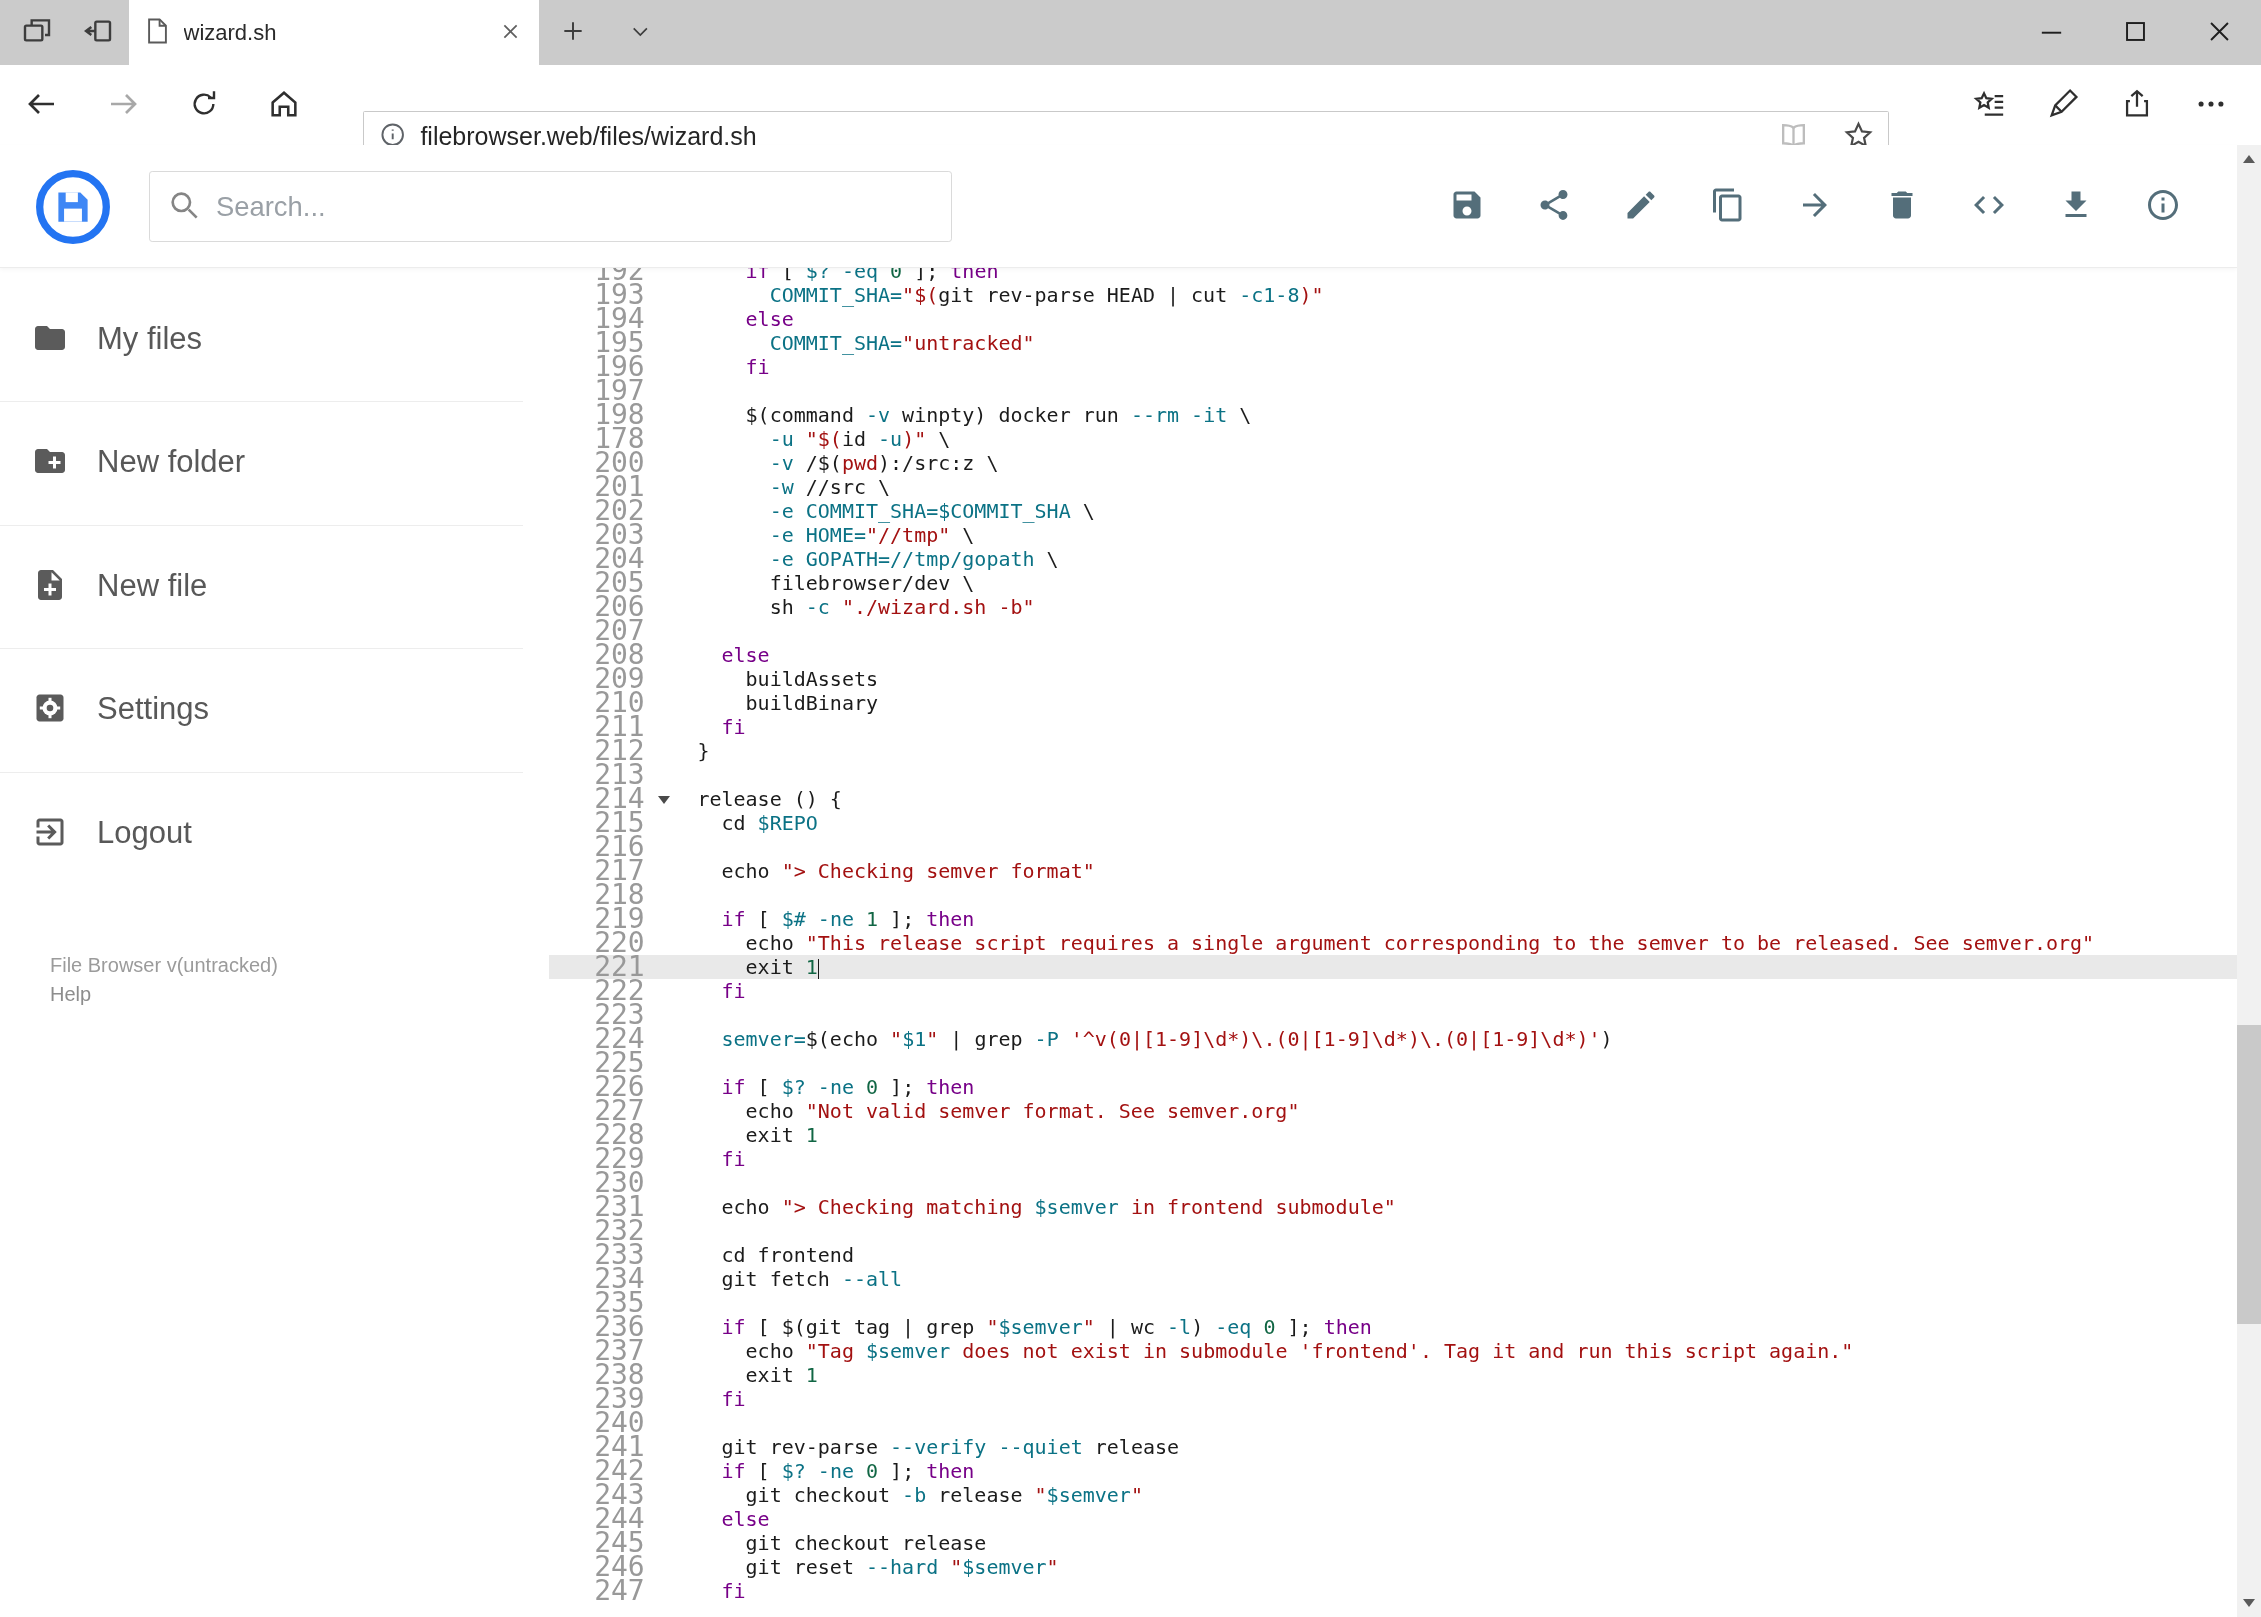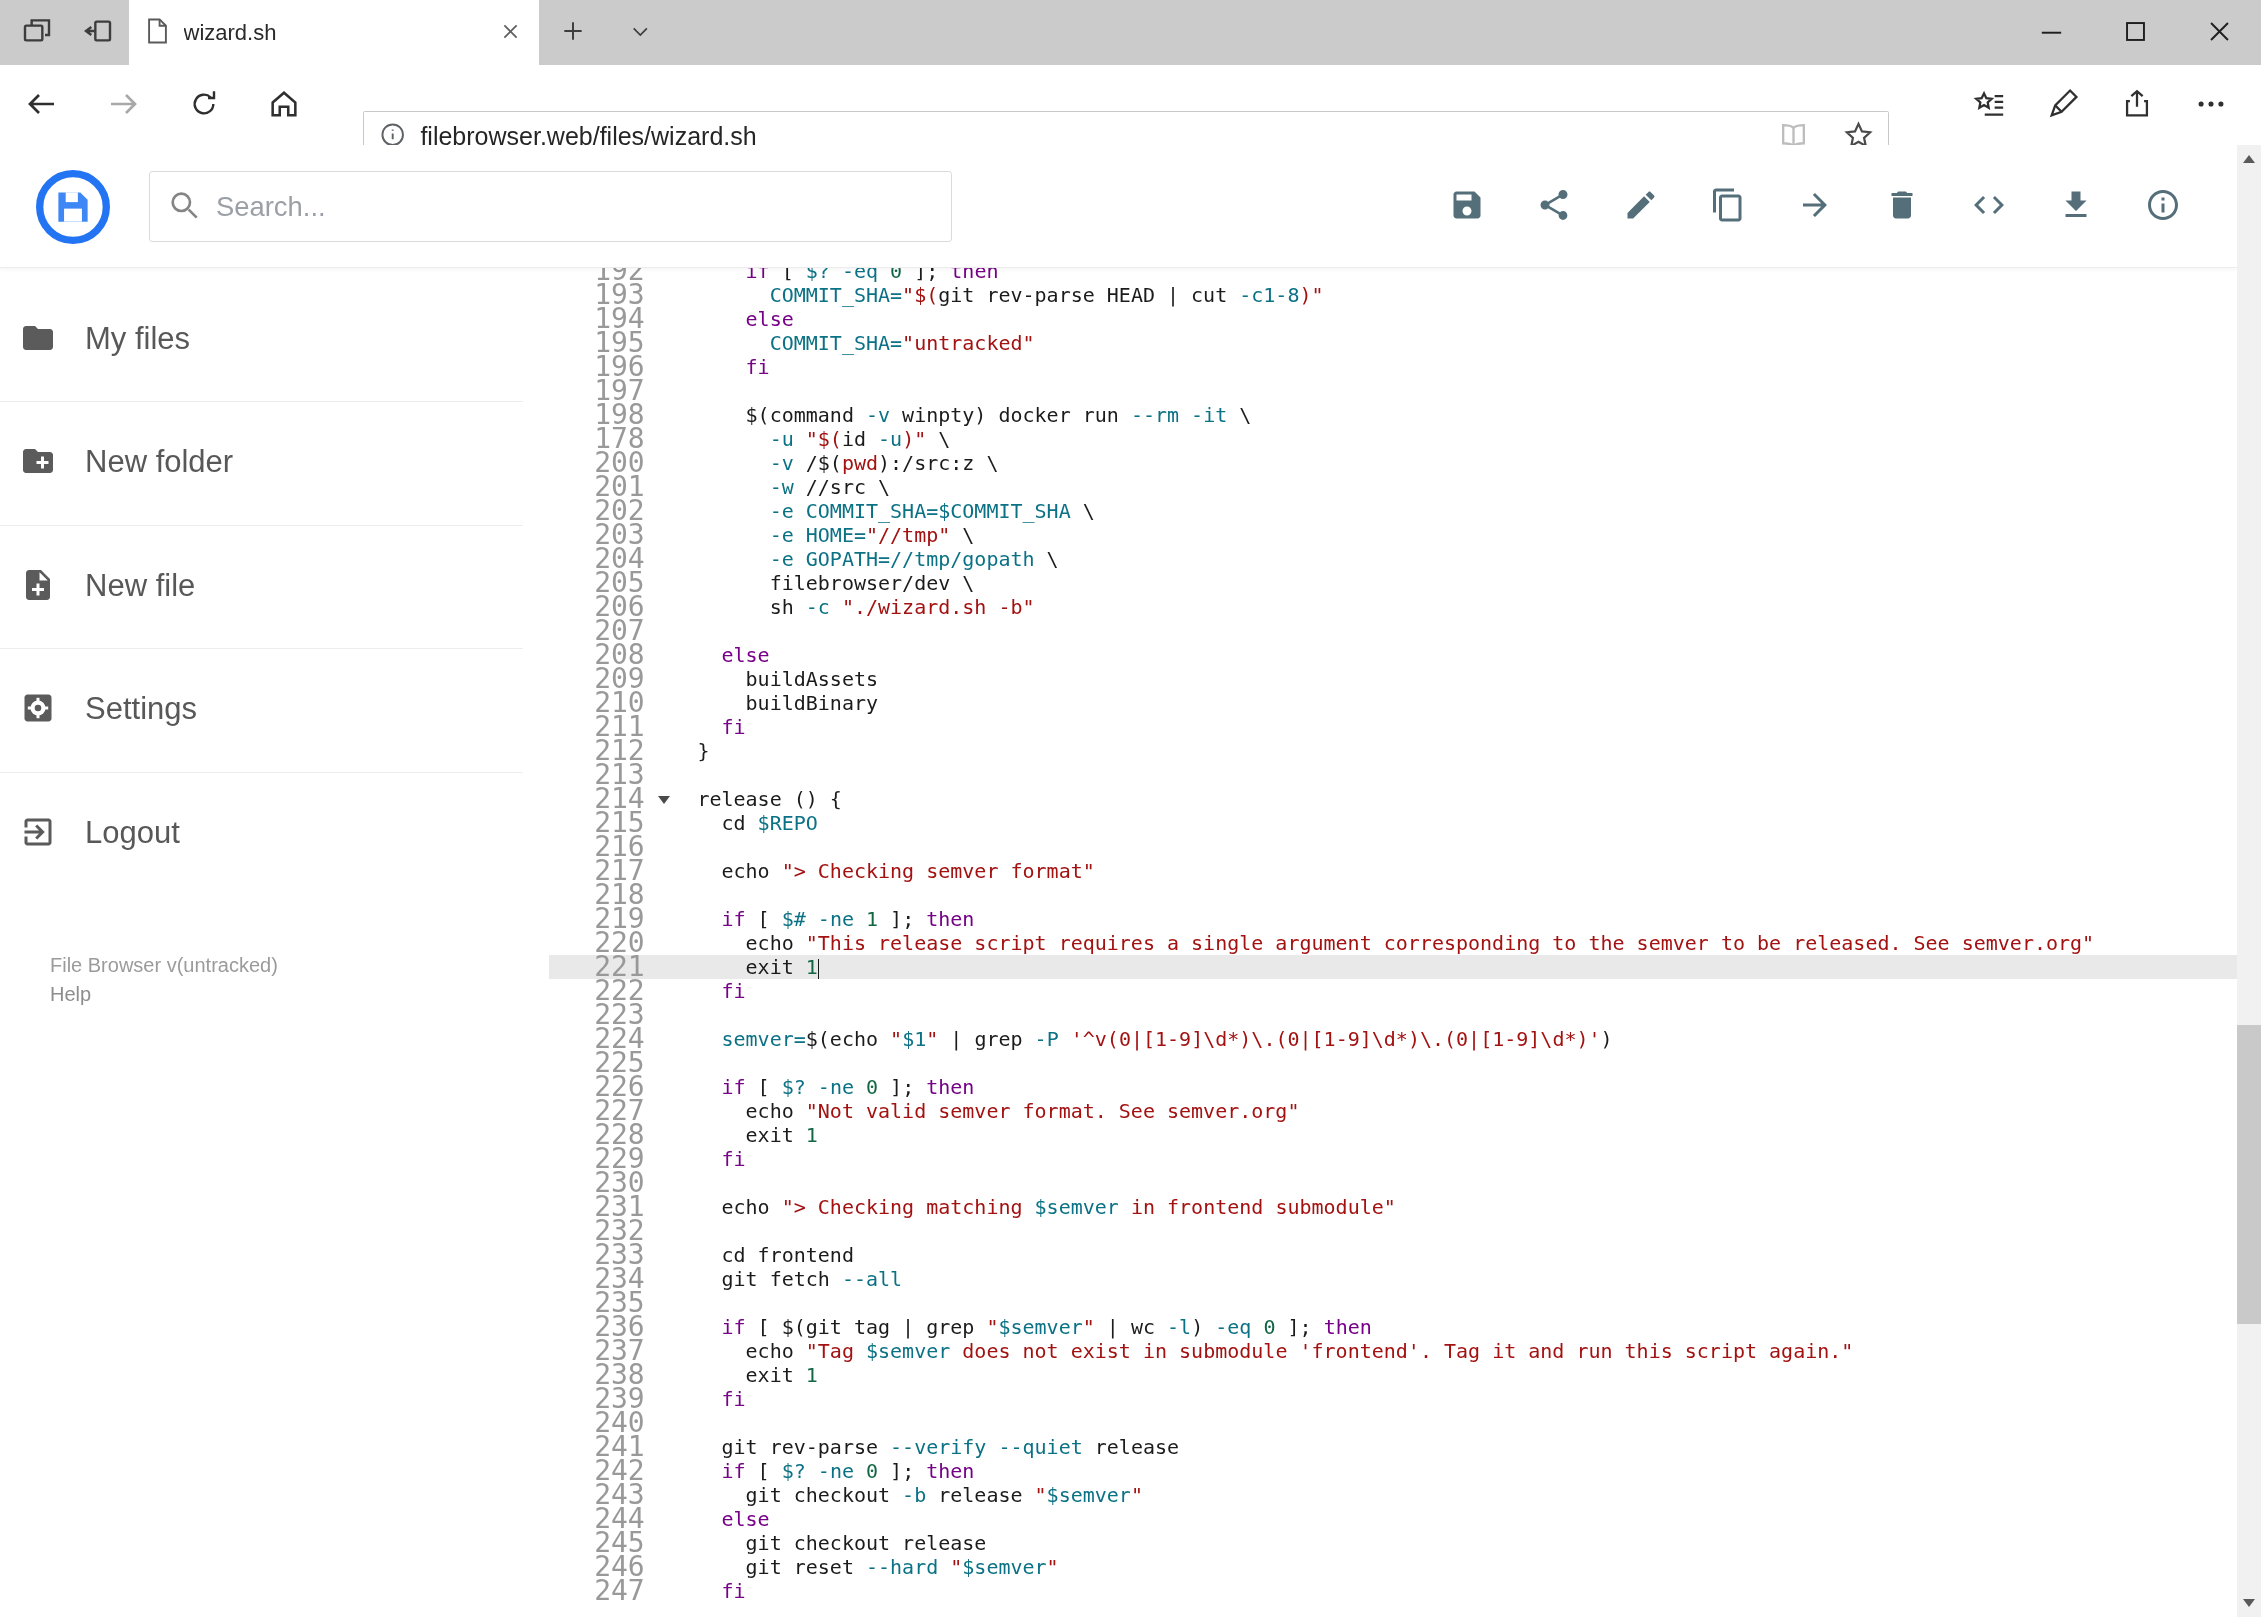--- a/index.html
+++ b/index.html
@@ -33,21 +33,21 @@
   .appheader { position:absolute; top:145px; left:0; right:24px; height:123px; background:#fff; border-bottom:0.8px solid #ececec; box-shadow:0 2.4px 4.8px rgba(0,0,0,0.05); z-index:2; }
   .logo { position:absolute; left:34px; top:22.6px; width:78px; height:78px; }
   .searchbox { position:absolute; left:149px; top:26px; width:803px; height:71px; border:0.8px solid #dadada; border-radius:3.2px; display:flex; align-items:center; padding:0 18px; gap:16px; background:#fff; }
   input.search { flex:1; border:none; outline:none; font-family:"Liberation Sans",sans-serif; font-size:27.4px; color:#701a75; background:transparent; }
   input.search::placeholder { color:#9aa0a6; }
   .toolbar { position:absolute; left:1438px; top:32px; display:flex; gap:29px; }
   .tbtn { width:58px; height:58px; display:flex; align-items:center; justify-content:center; color:var(--tbicon,#546e7a); }
 
   
   .sidebar { position:absolute; left:0; top:268px; width:549px; bottom:0; background:#fff; }
-  .side-item { position:absolute; left:20px; width:484px; height:74px; display:flex; align-items:center; gap:29px; color:#5b5b5b; }
+  .side-item { position:absolute; left:32px; width:484px; height:74px; display:flex; align-items:center; gap:29px; color:#5b5b5b; }
   .side-label { font-size:31px; color:#585858; }
   .side-sep { position:absolute; left:0; width:523px; height:0.8px; background:#ededed; }
   .side-footer { position:absolute; left:50px; top:683px; font-size:20px; color:#9b9b9b; line-height:29px; }
   .side-footer .help { color:#8d8d8d; }
 
   
   .editor { position:absolute; left:549px; top:268px; right:24px; bottom:0; overflow:hidden; background:#fff; font-family:"DejaVu Sans Mono", monospace; }
   .codewrap { position:absolute; top:-9px; left:0; right:0; }
   .cl { display:flex; height:24px; }
   .cl.active { background: var(--active-line,#e9e9e9); }

